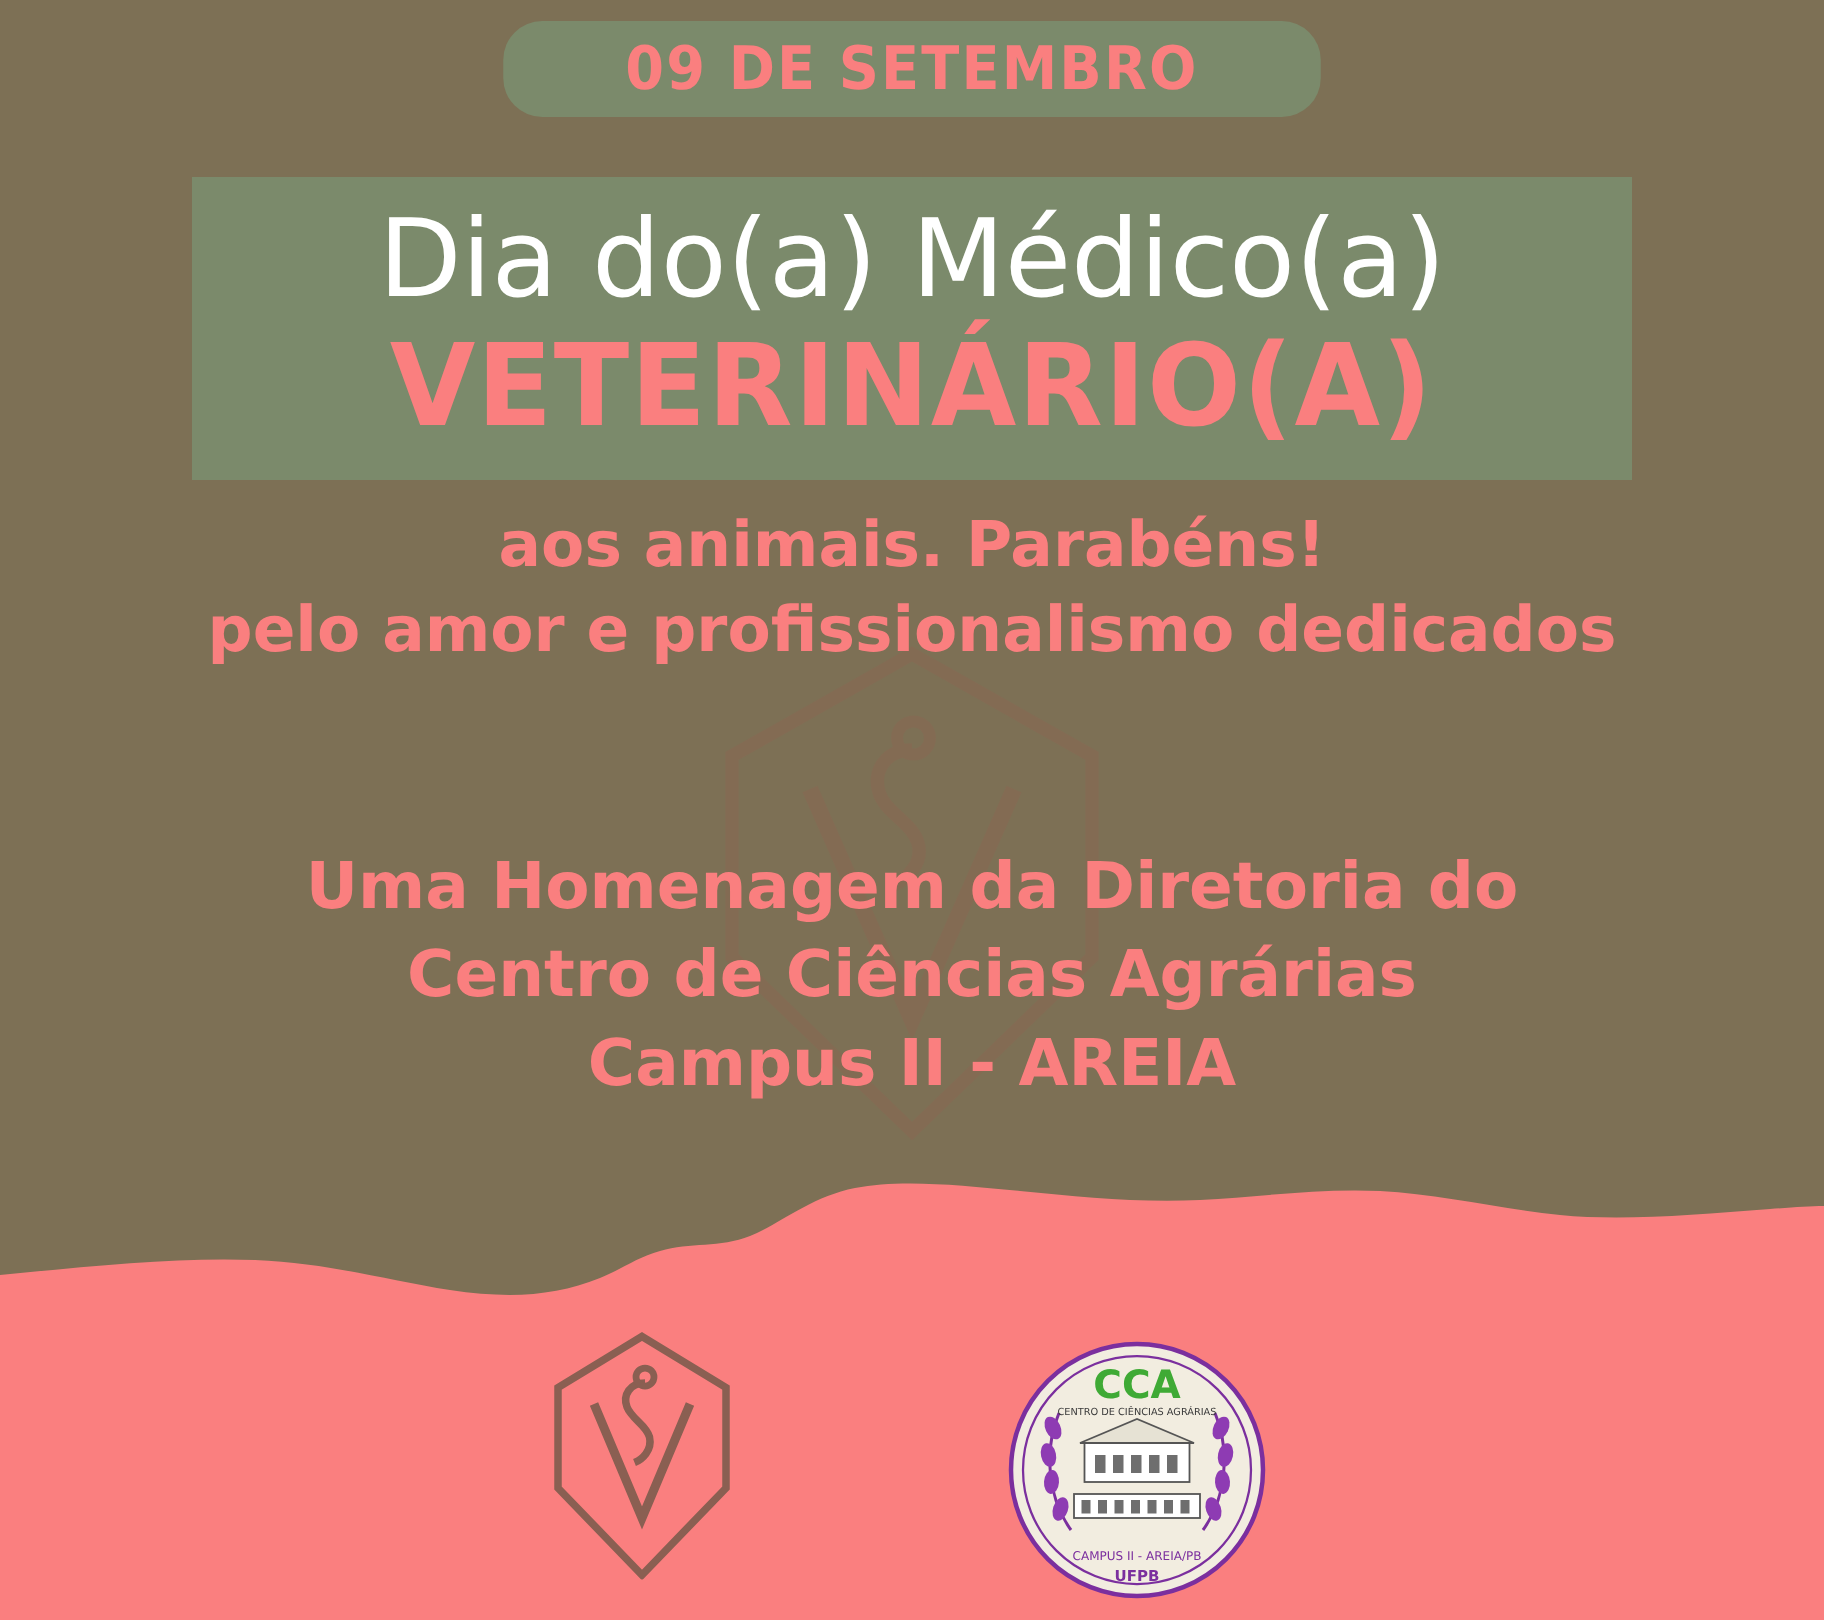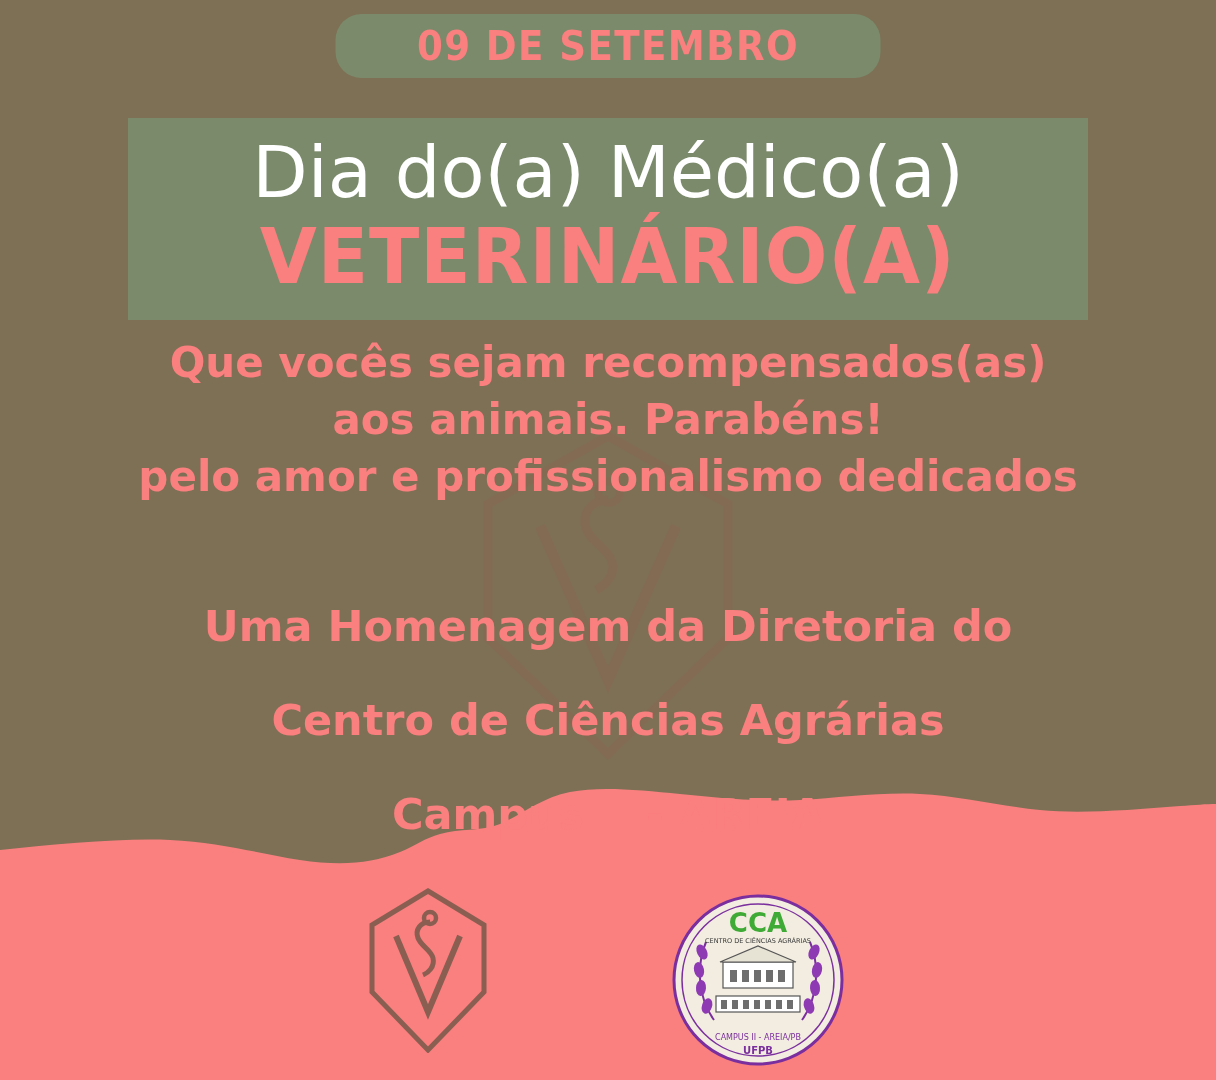--- a/index.html
+++ b/index.html
@@ -129,21 +129,20 @@
     width: 1216px;
     text-align: center;
     color: #fa7f7f;
     font-family: "DejaVu Sans", sans-serif;
     font-weight: 700;
     font-size: 43px;
     line-height: 1.37;
   }
   .credit .line {
     display: block;
-    margin-top: 35px;
   }
 
   
   .logo-vet {
     position: absolute;
     left: 368px;
     top: 888px;
     width: 120px;
     height: 165px;
   }
@@ -205,21 +204,20 @@
   <div class="date-chip">
     <span class="date-text">09 DE SETEMBRO</span>
   </div>
 
   <div class="title-block">
     <div class="title-line1">Dia do(a) Médico(a)</div>
     <div class="title-line2">VETERINÁRIO(A)</div>
   </div>
 
   <div class="message">
-    <span class="line">Que vocês sejam recompensados(as)</span>
     <span class="line">aos animais. Parabéns!</span>
     <span class="line">pelo amor e profissionalismo dedicados</span>
   </div>
 
   <div class="credit">
     <span class="line">Uma Homenagem da Diretoria do</span>
     <span class="line">Centro de Ciências Agrárias</span>
     <span class="line">Campus II - AREIA</span>
   </div>
 

